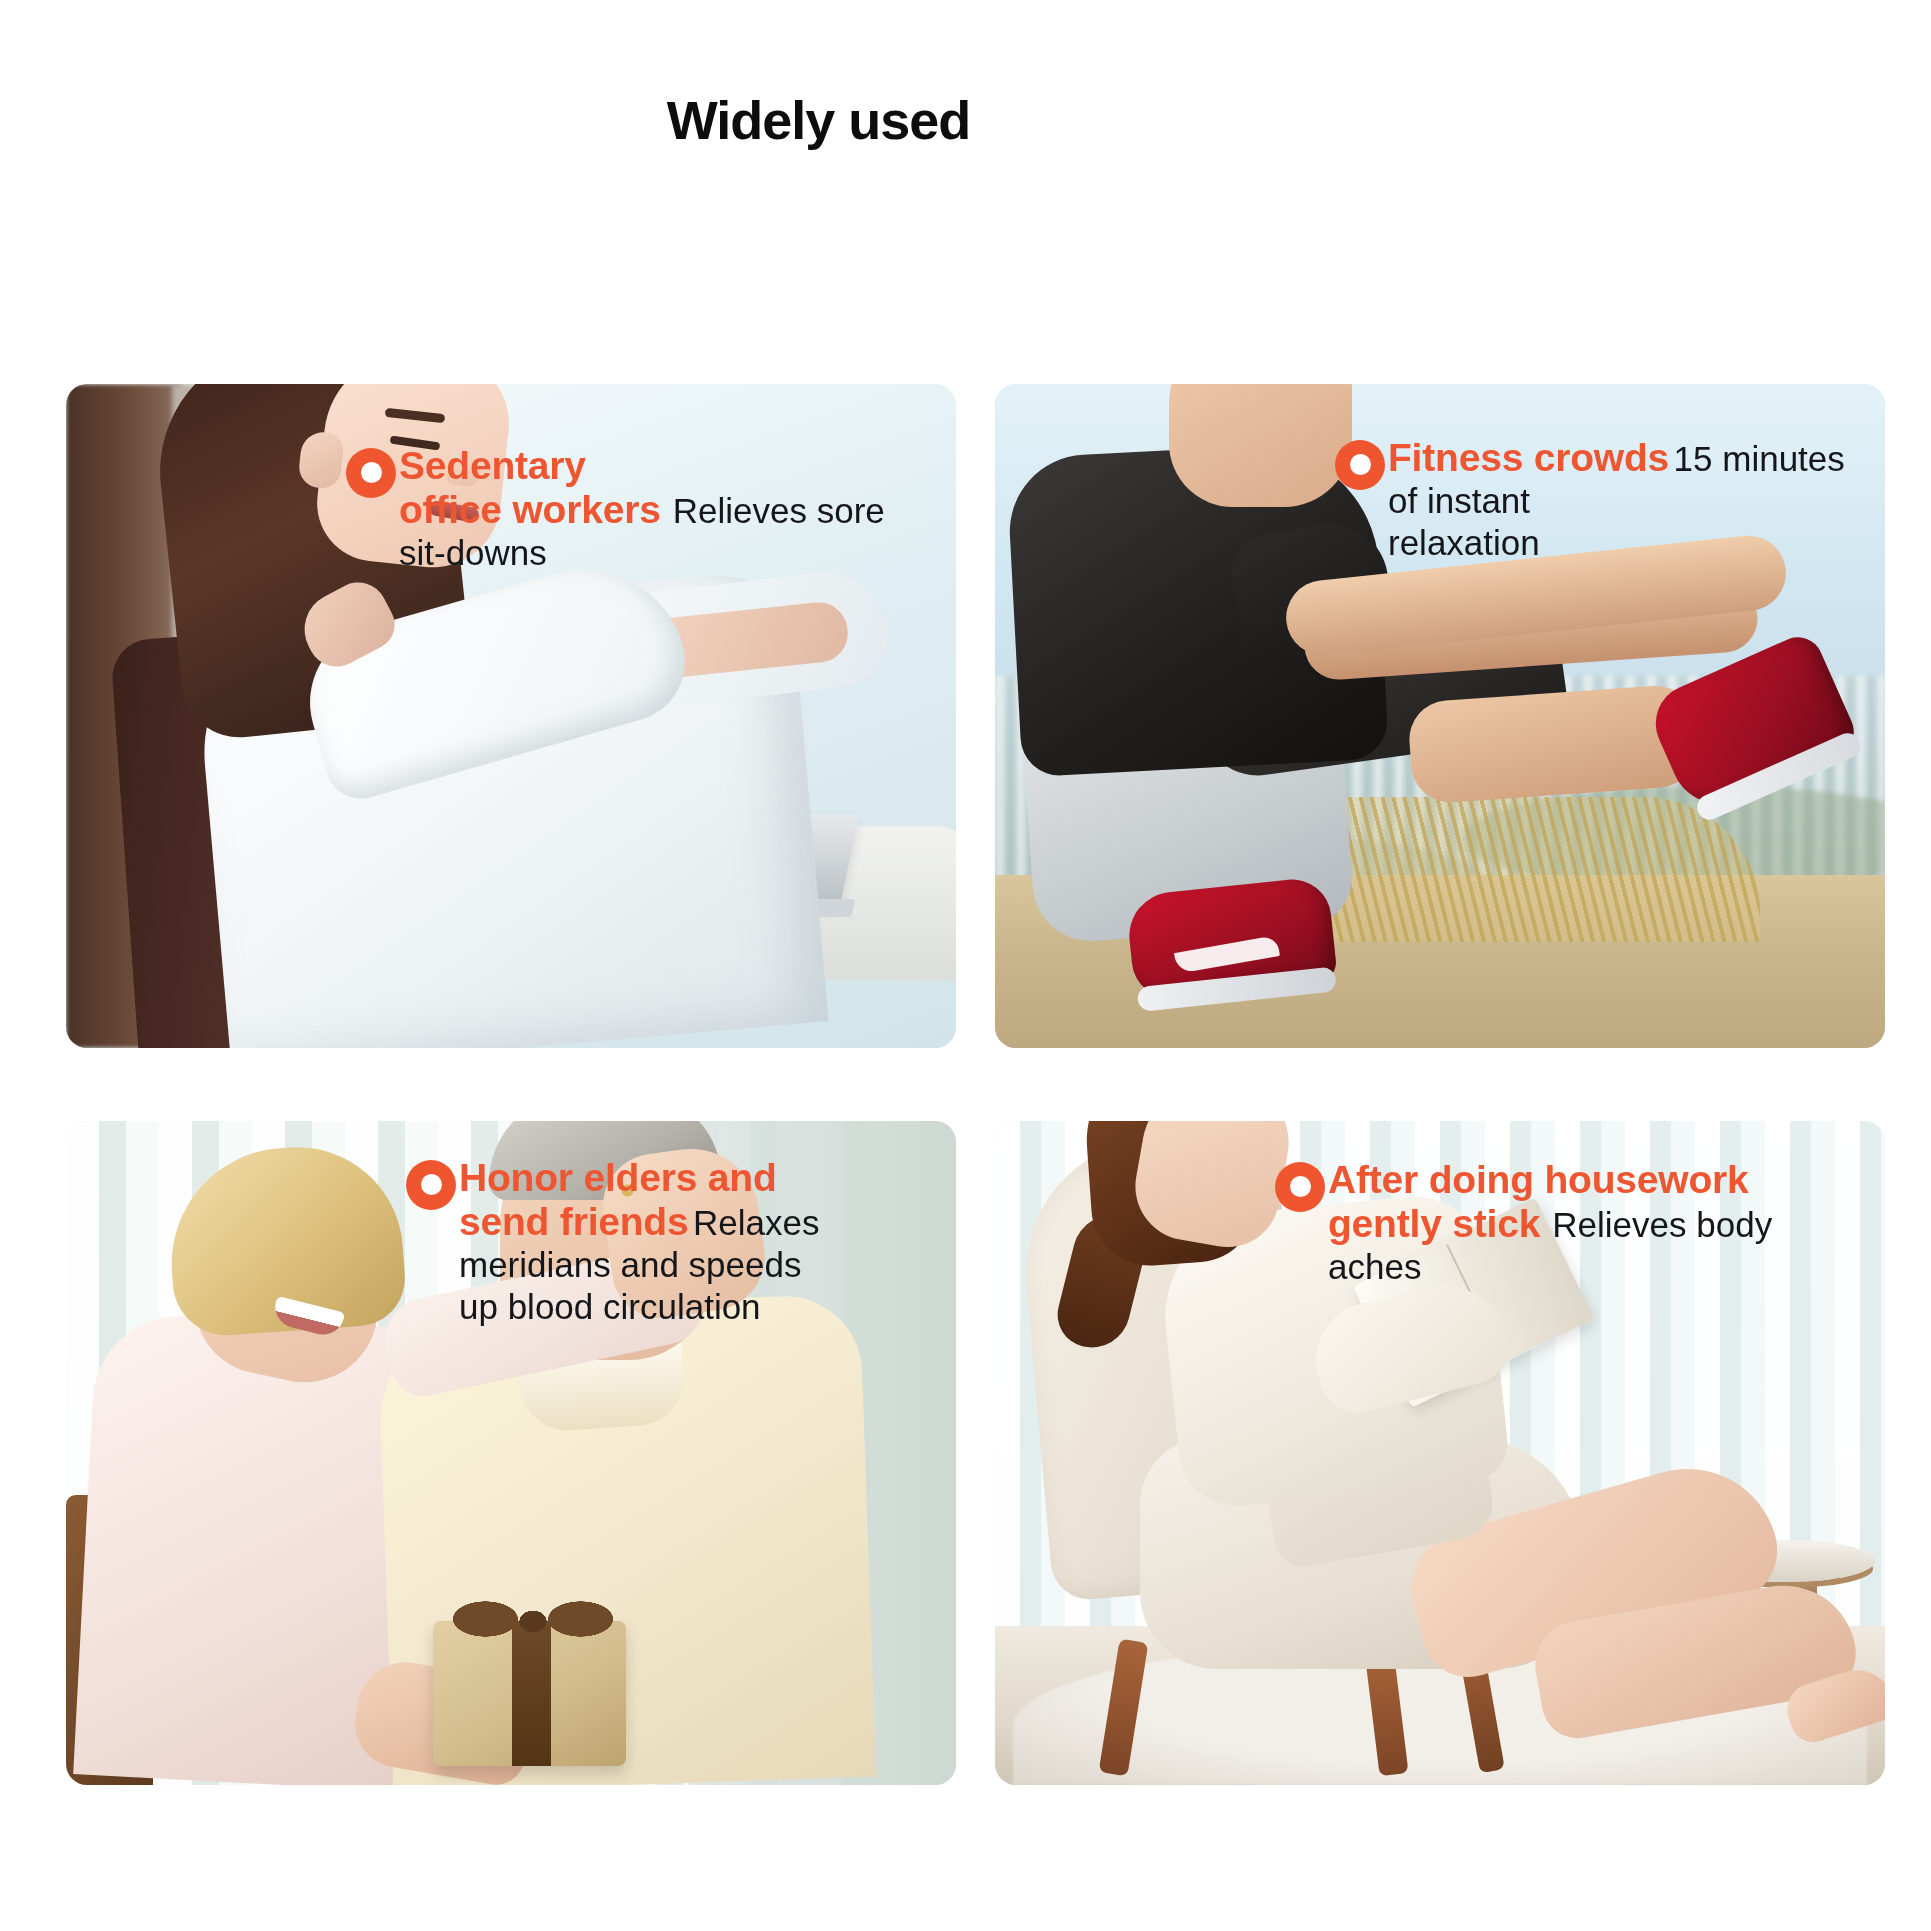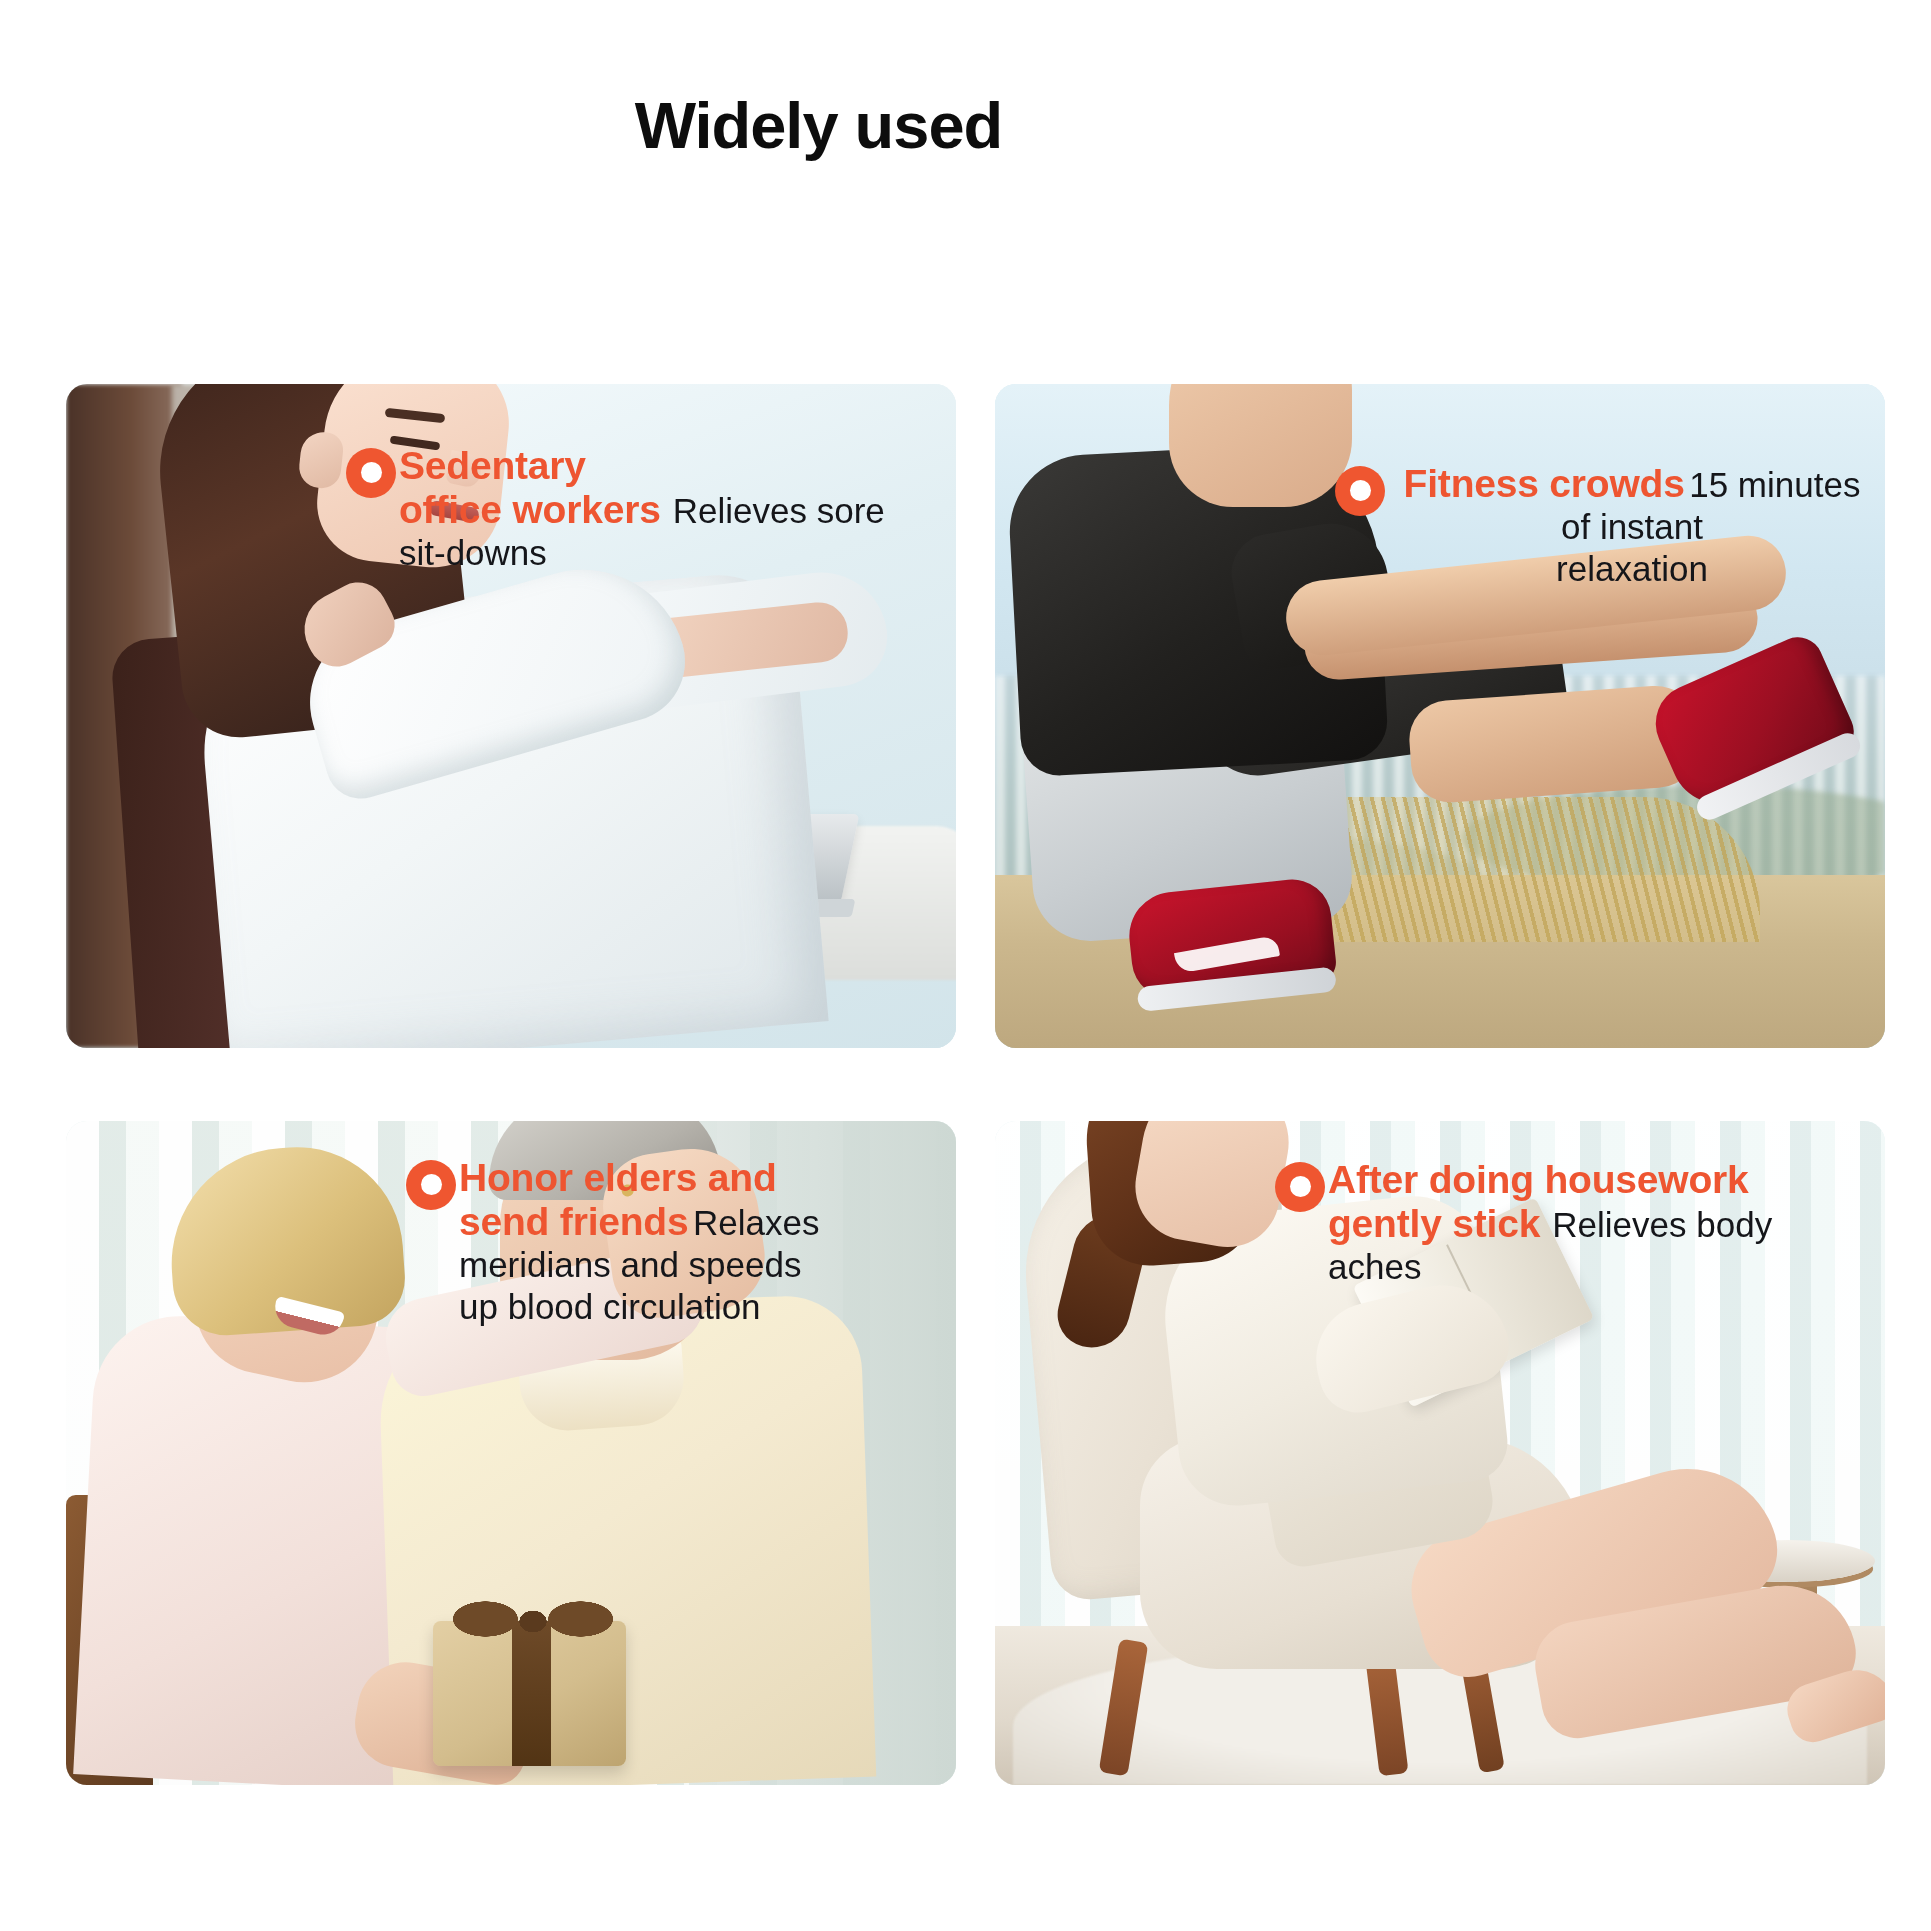--- a/index.html
+++ b/index.html
@@ -20,21 +20,21 @@
     background: #ffffff;
   }
 
   
   .page-title {
     position: absolute;
     top: 93px;
     left: 0;
     width: 1637px;
     text-align: center;
-    font-size: 65px;
+    font-size: 54px;
     font-weight: 700;
     letter-spacing: -1px;
     color: #0d0d0d;
     line-height: 1;
   }
 
   
   .grid {
     position: absolute;
     left: 66px;
@@ -490,21 +490,21 @@
   }
 
   
   .overlay {
     position: absolute;
     display: flex;
     gap: 3px;
     z-index: 5;
   }
   .c1 .overlay { left: 280px; top: 60px;  width: 589px; }
-  .c2 .overlay { left: 340px; top: 78px;  width: 541px; text-align: center; }
+  .c2 .overlay { left: 340px; top: 52px;  width: 541px; }
   .c3 .overlay { left: 280px; top: 37px;  width: 599px; }
   .c4 .overlay { left: 340px; top: 35px;  width: 541px; }
 
   .ring {
     flex: 0 0 auto;
     width: 50px; height: 50px;
     border-radius: 50%;
     background: #ef5630;
     display: flex; align-items: center; justify-content: center;
     margin-top: 3.9px;

